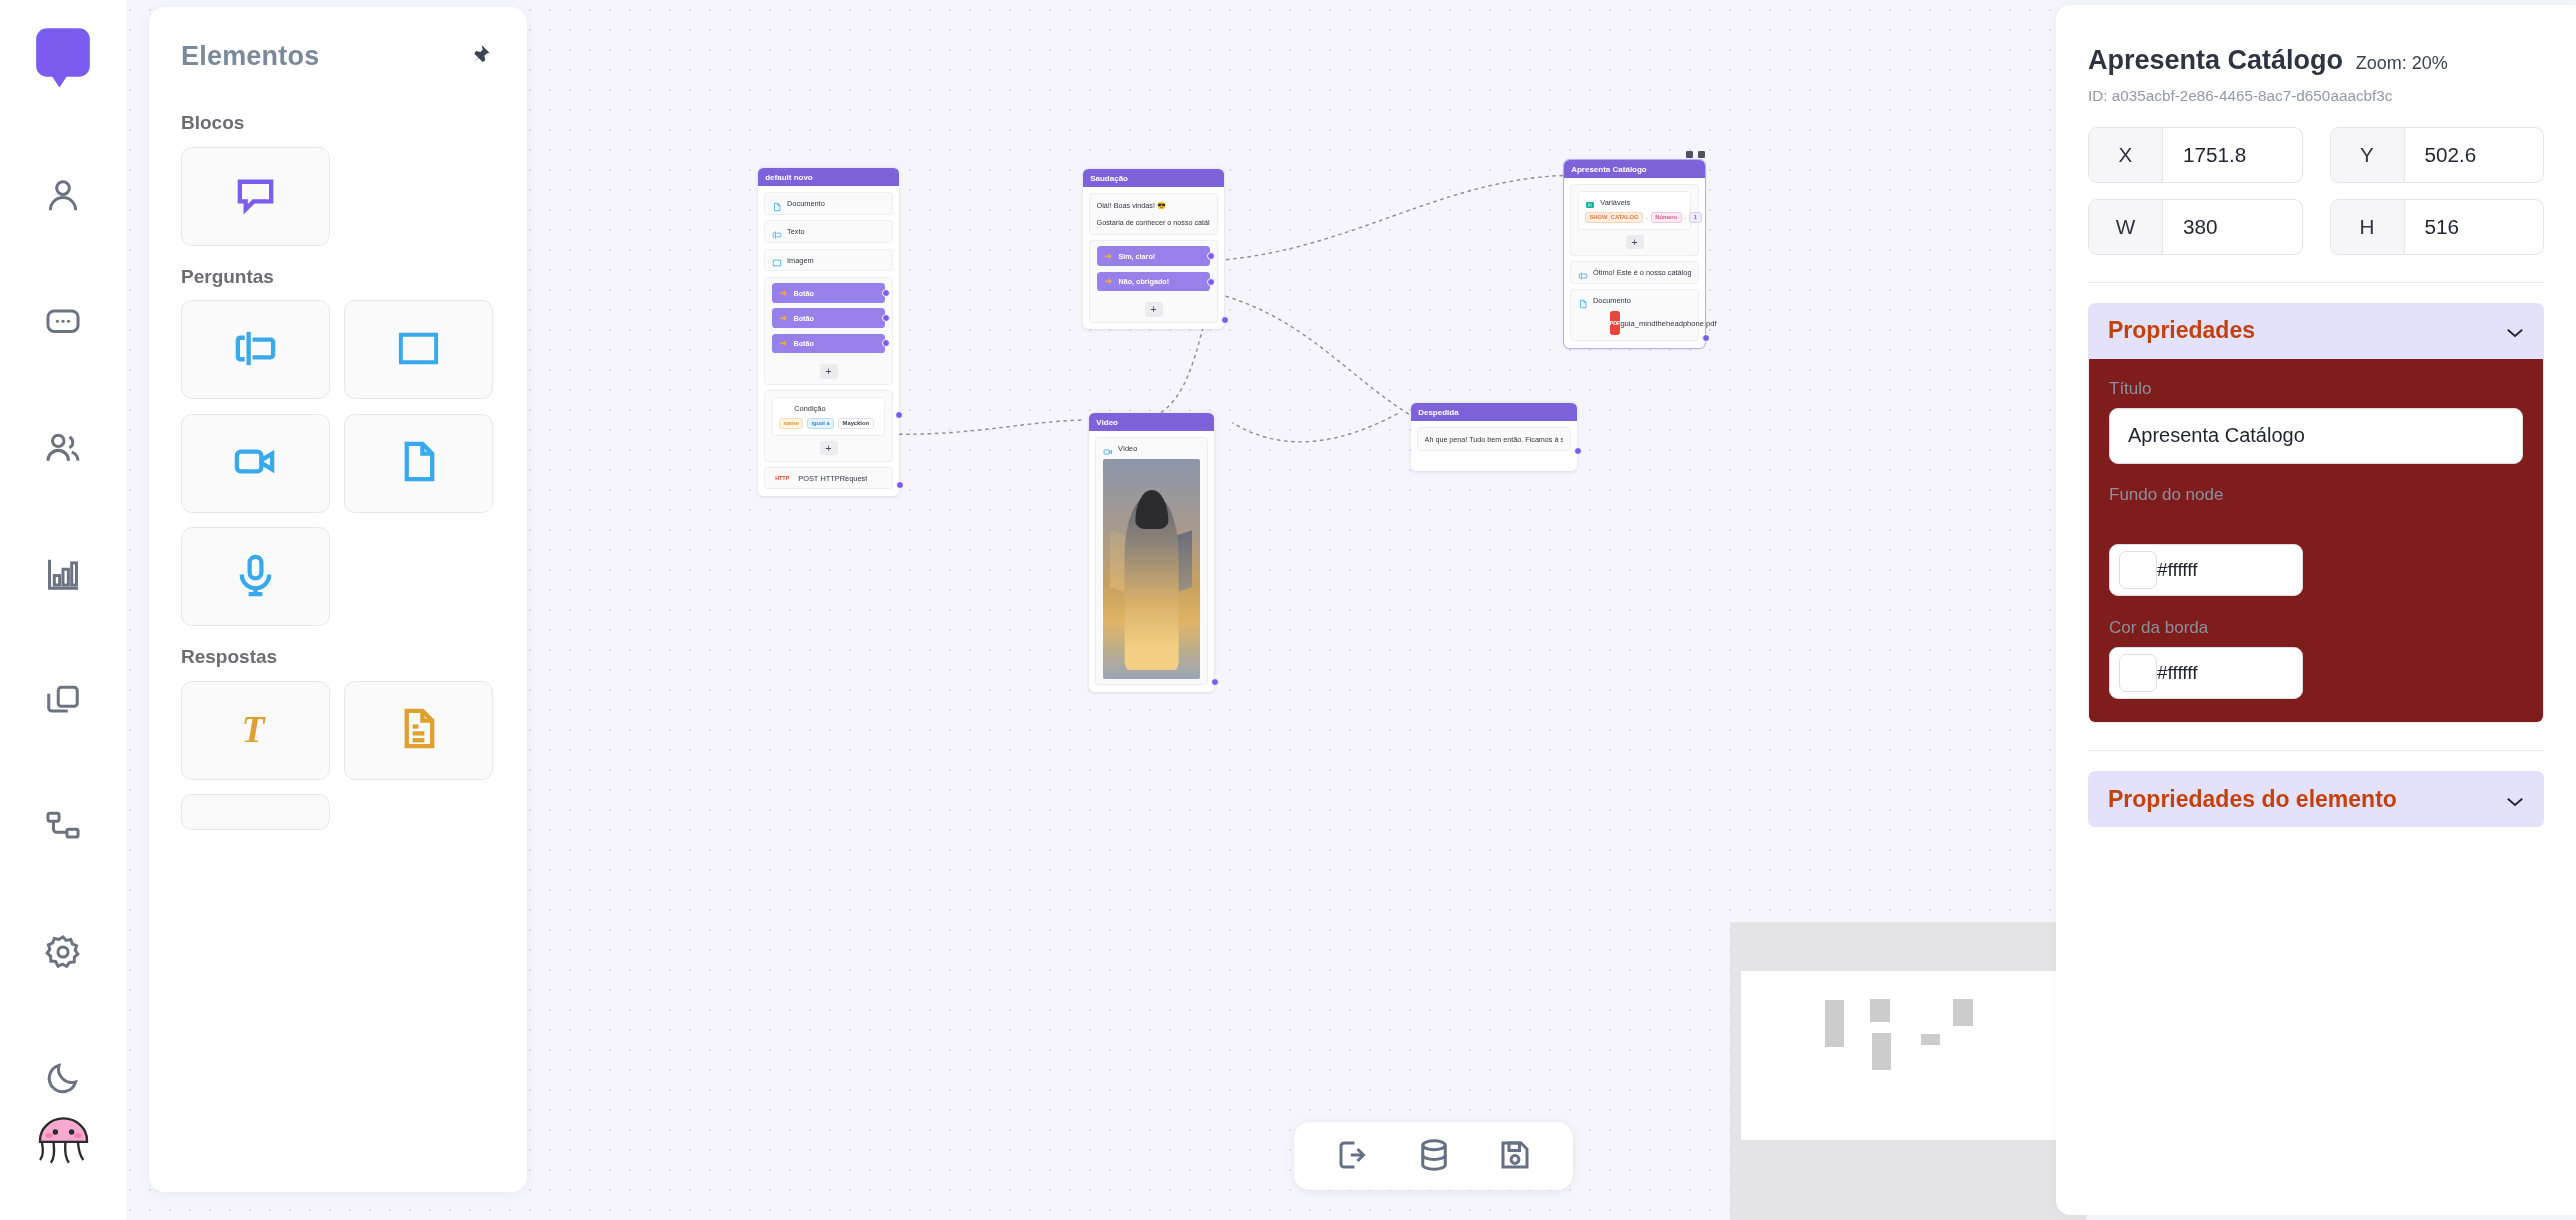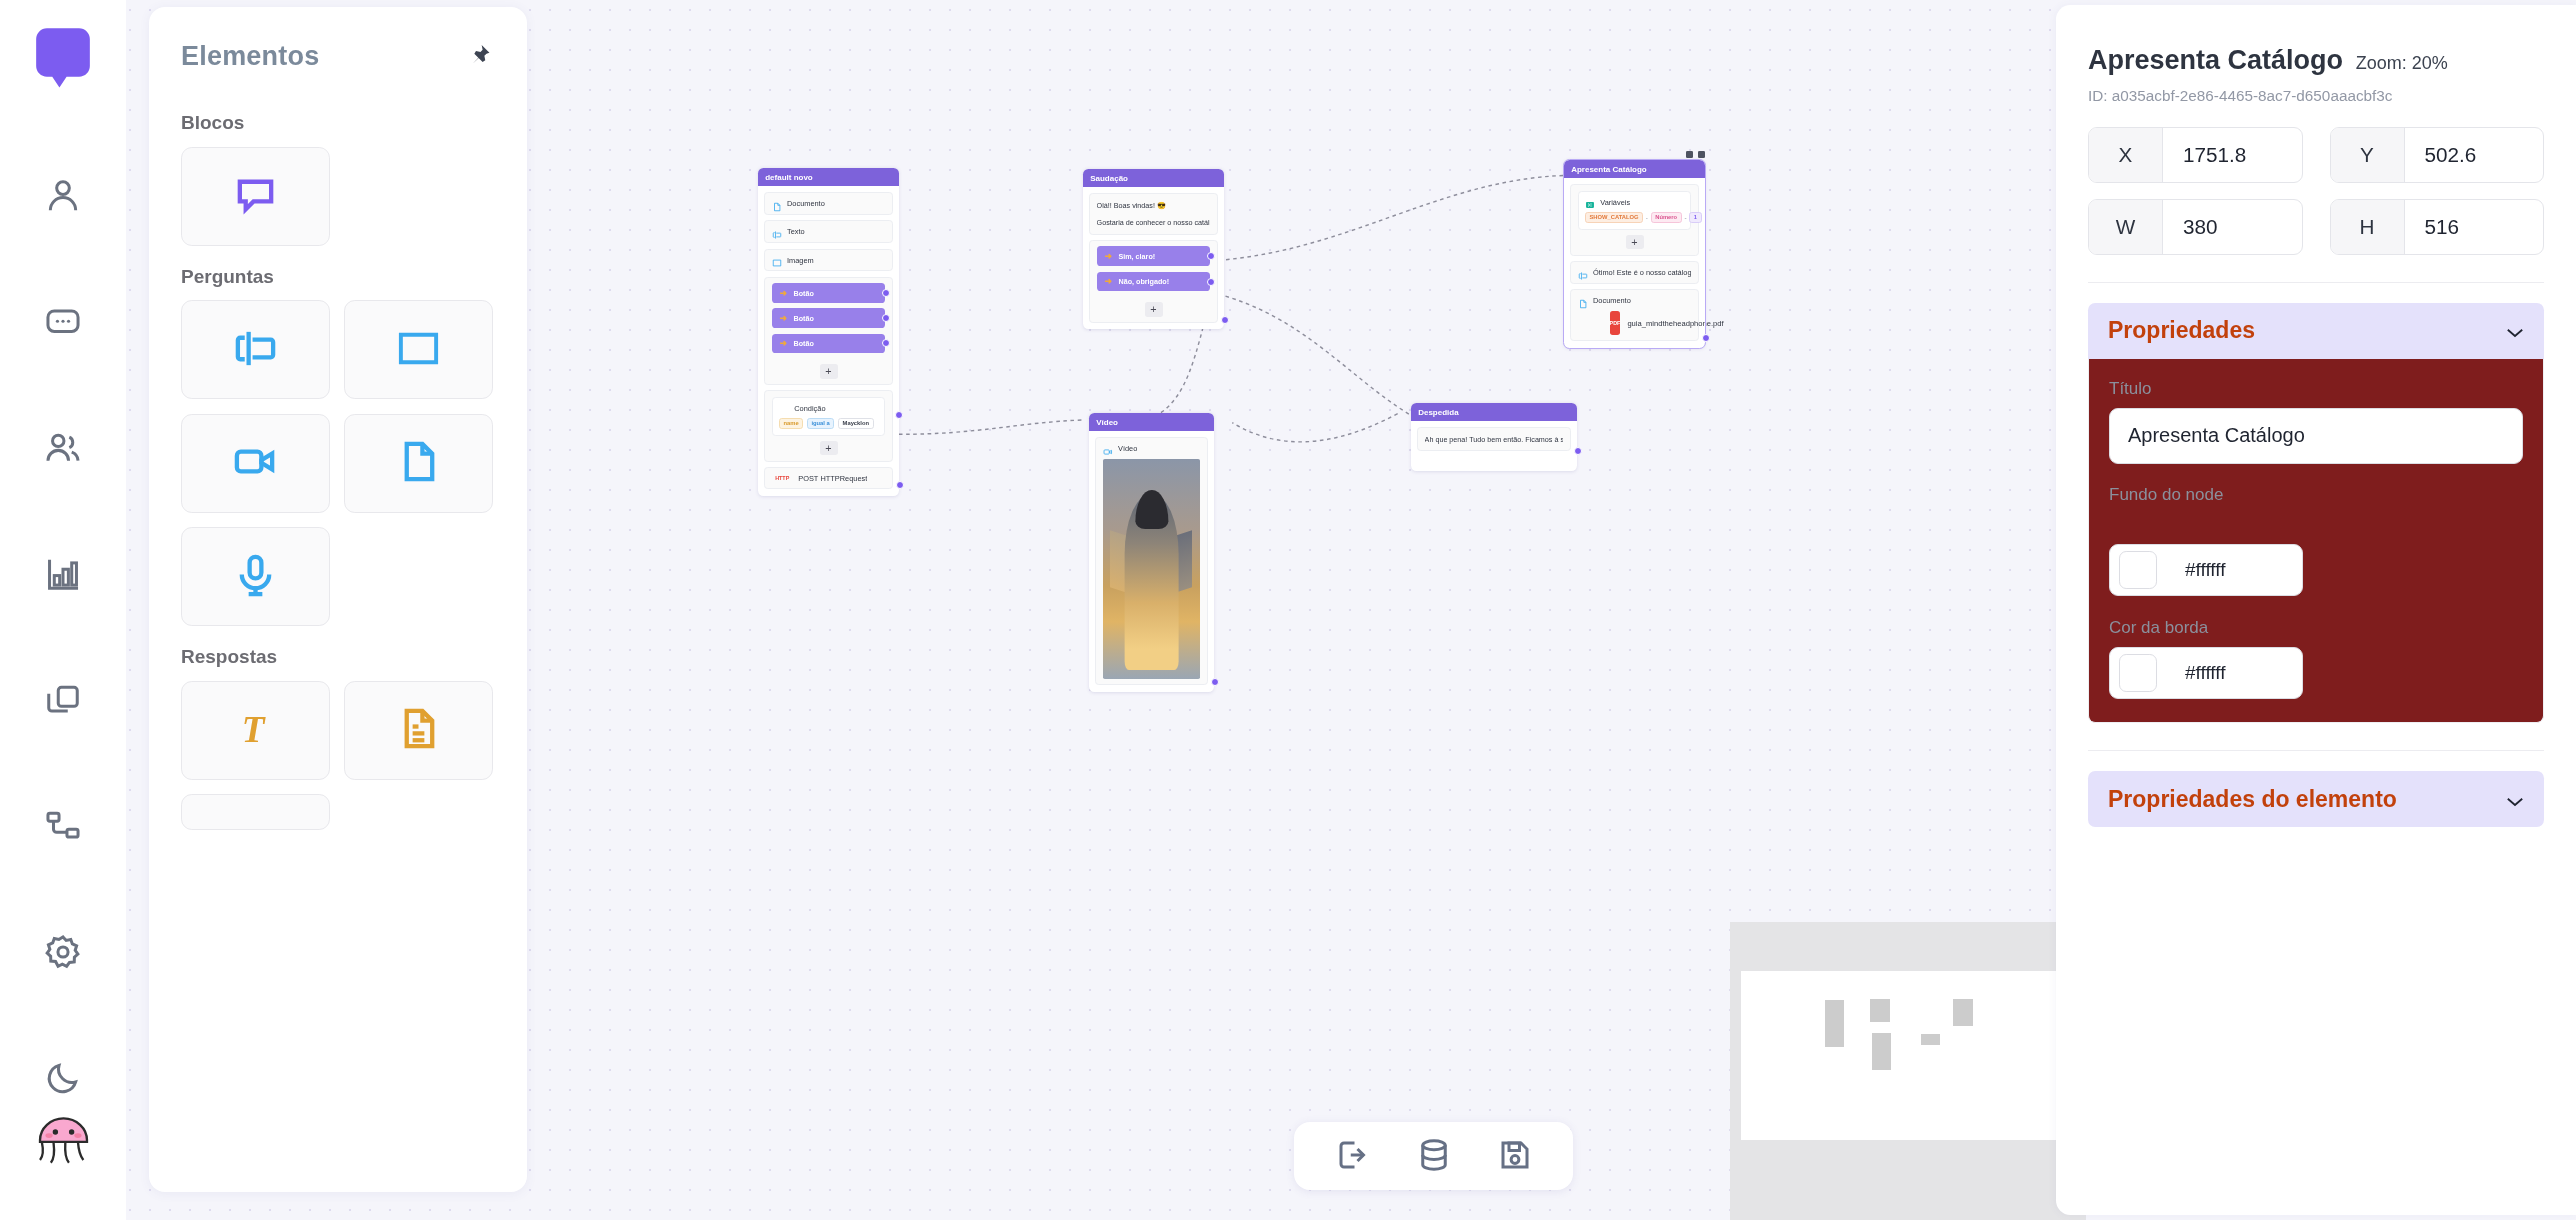--- a/index.html
+++ b/index.html
@@ -143,21 +143,21 @@
     padding: 1.8px 3.6px; border-radius: 2.7px; white-space: nowrap;
   }
   .chip-amber { background: #fdf3e1; color: #d89a2d; border: 0.9px solid #f5ddb0; }
   .chip-blue  { background: #e7f3fe; color: #3b90d8; border: 0.9px solid #bcdcf5; }
   .chip-gray  { background: #ffffff; color: #3a3f4b; border: 0.9px solid #dfe1e7; }
   .chip-org   { background: #fdeee2; color: #e2793a; border: 0.9px solid #f7d3b7; }
   .chip-pink  { background: #fdeaf2; color: #d9558f; border: 0.9px solid #f6c5da; }
   .chip-viol  { background: #f0eafd; color: #7c5cf0; border: 0.9px solid #d9cdf8; }
   .chip-sep   { color: #9aa0ab; font-size: 6.3px; margin: 0 2.7px; }
   .msg-text { font-size: 7.2px; color: #2f3440; line-height: 1.55; white-space: nowrap; overflow: hidden; }
-  .pdf-row { display: flex; align-items: center; gap: 7px; margin-top: 5.4px; padding-left: 32px; }
+  .pdf-row { display: flex; align-items: center; gap: 0; margin-top: 5.4px; padding-left: 32px; }
   .pdf-ic { width: 20.7px; height: 24px; background: #e8453c; border-radius: 2.7px;
             display:flex; align-items:center; justify-content:center;
             color:#fff; font-size:5.4px; font-weight:700; }
   .pdf-name { font-size: 7.6px; color: #2f3440; }
   .video-thumb {
     width: 100%; height: 220px; margin-top: 5.4px; border-radius: 1.8px;
     background:
       linear-gradient(180deg,#8b96a8 0%,#a89a8e 32%,#c9a15f 58%,#e0b465 74%,#9aa6b4 100%);
     position: relative; overflow: hidden;
   }
@@ -216,21 +216,21 @@
               border-radius: 0 0 7.2px 7.2px; padding: 20px 20px 23.4px 20px; }
   .fld-label { font-size: 17px; color: #8b909c; margin-bottom: 9px; }
   .txt-input {
     width: 100%; height: 56px; border: 0.9px solid #dcdde3; border-radius: 9px;
     background: #ffffff; padding: 0 18px; font-size: 20px; color: #1f2430;
     font-family: "Liberation Sans", sans-serif;
   }
   .fld-2col { display: grid; grid-template-columns: 1fr 1fr; gap: 5.4px 27px; margin-top: 21.6px; }
   .color-input {
     display: flex; align-items: center; height: 52px;
-    border: 0.9px solid #dcdde3; border-radius: 9px; background: #ffffff; padding: 16px 9px; gap: 28px;
+    border: 0.9px solid #dcdde3; border-radius: 9px; background: #ffffff; padding: 16px 9px; gap: 0;
   }
   .sw {
     width: 38px; height: 38px; border-radius: 7.2px; border: 0.9px solid #dcdde3; flex: 0 0 38px;
   }
   .sw-checker {
     background-image:
       linear-gradient(45deg,#cfc8f0 25%,transparent 25%,transparent 75%,#cfc8f0 75%),
       linear-gradient(45deg,#cfc8f0 25%,#e9e5fa 25%,#e9e5fa 75%,#cfc8f0 75%);
     background-size: 12.6px 12.6px; background-position: 0 0, 6.3px 6.3px;
   }

